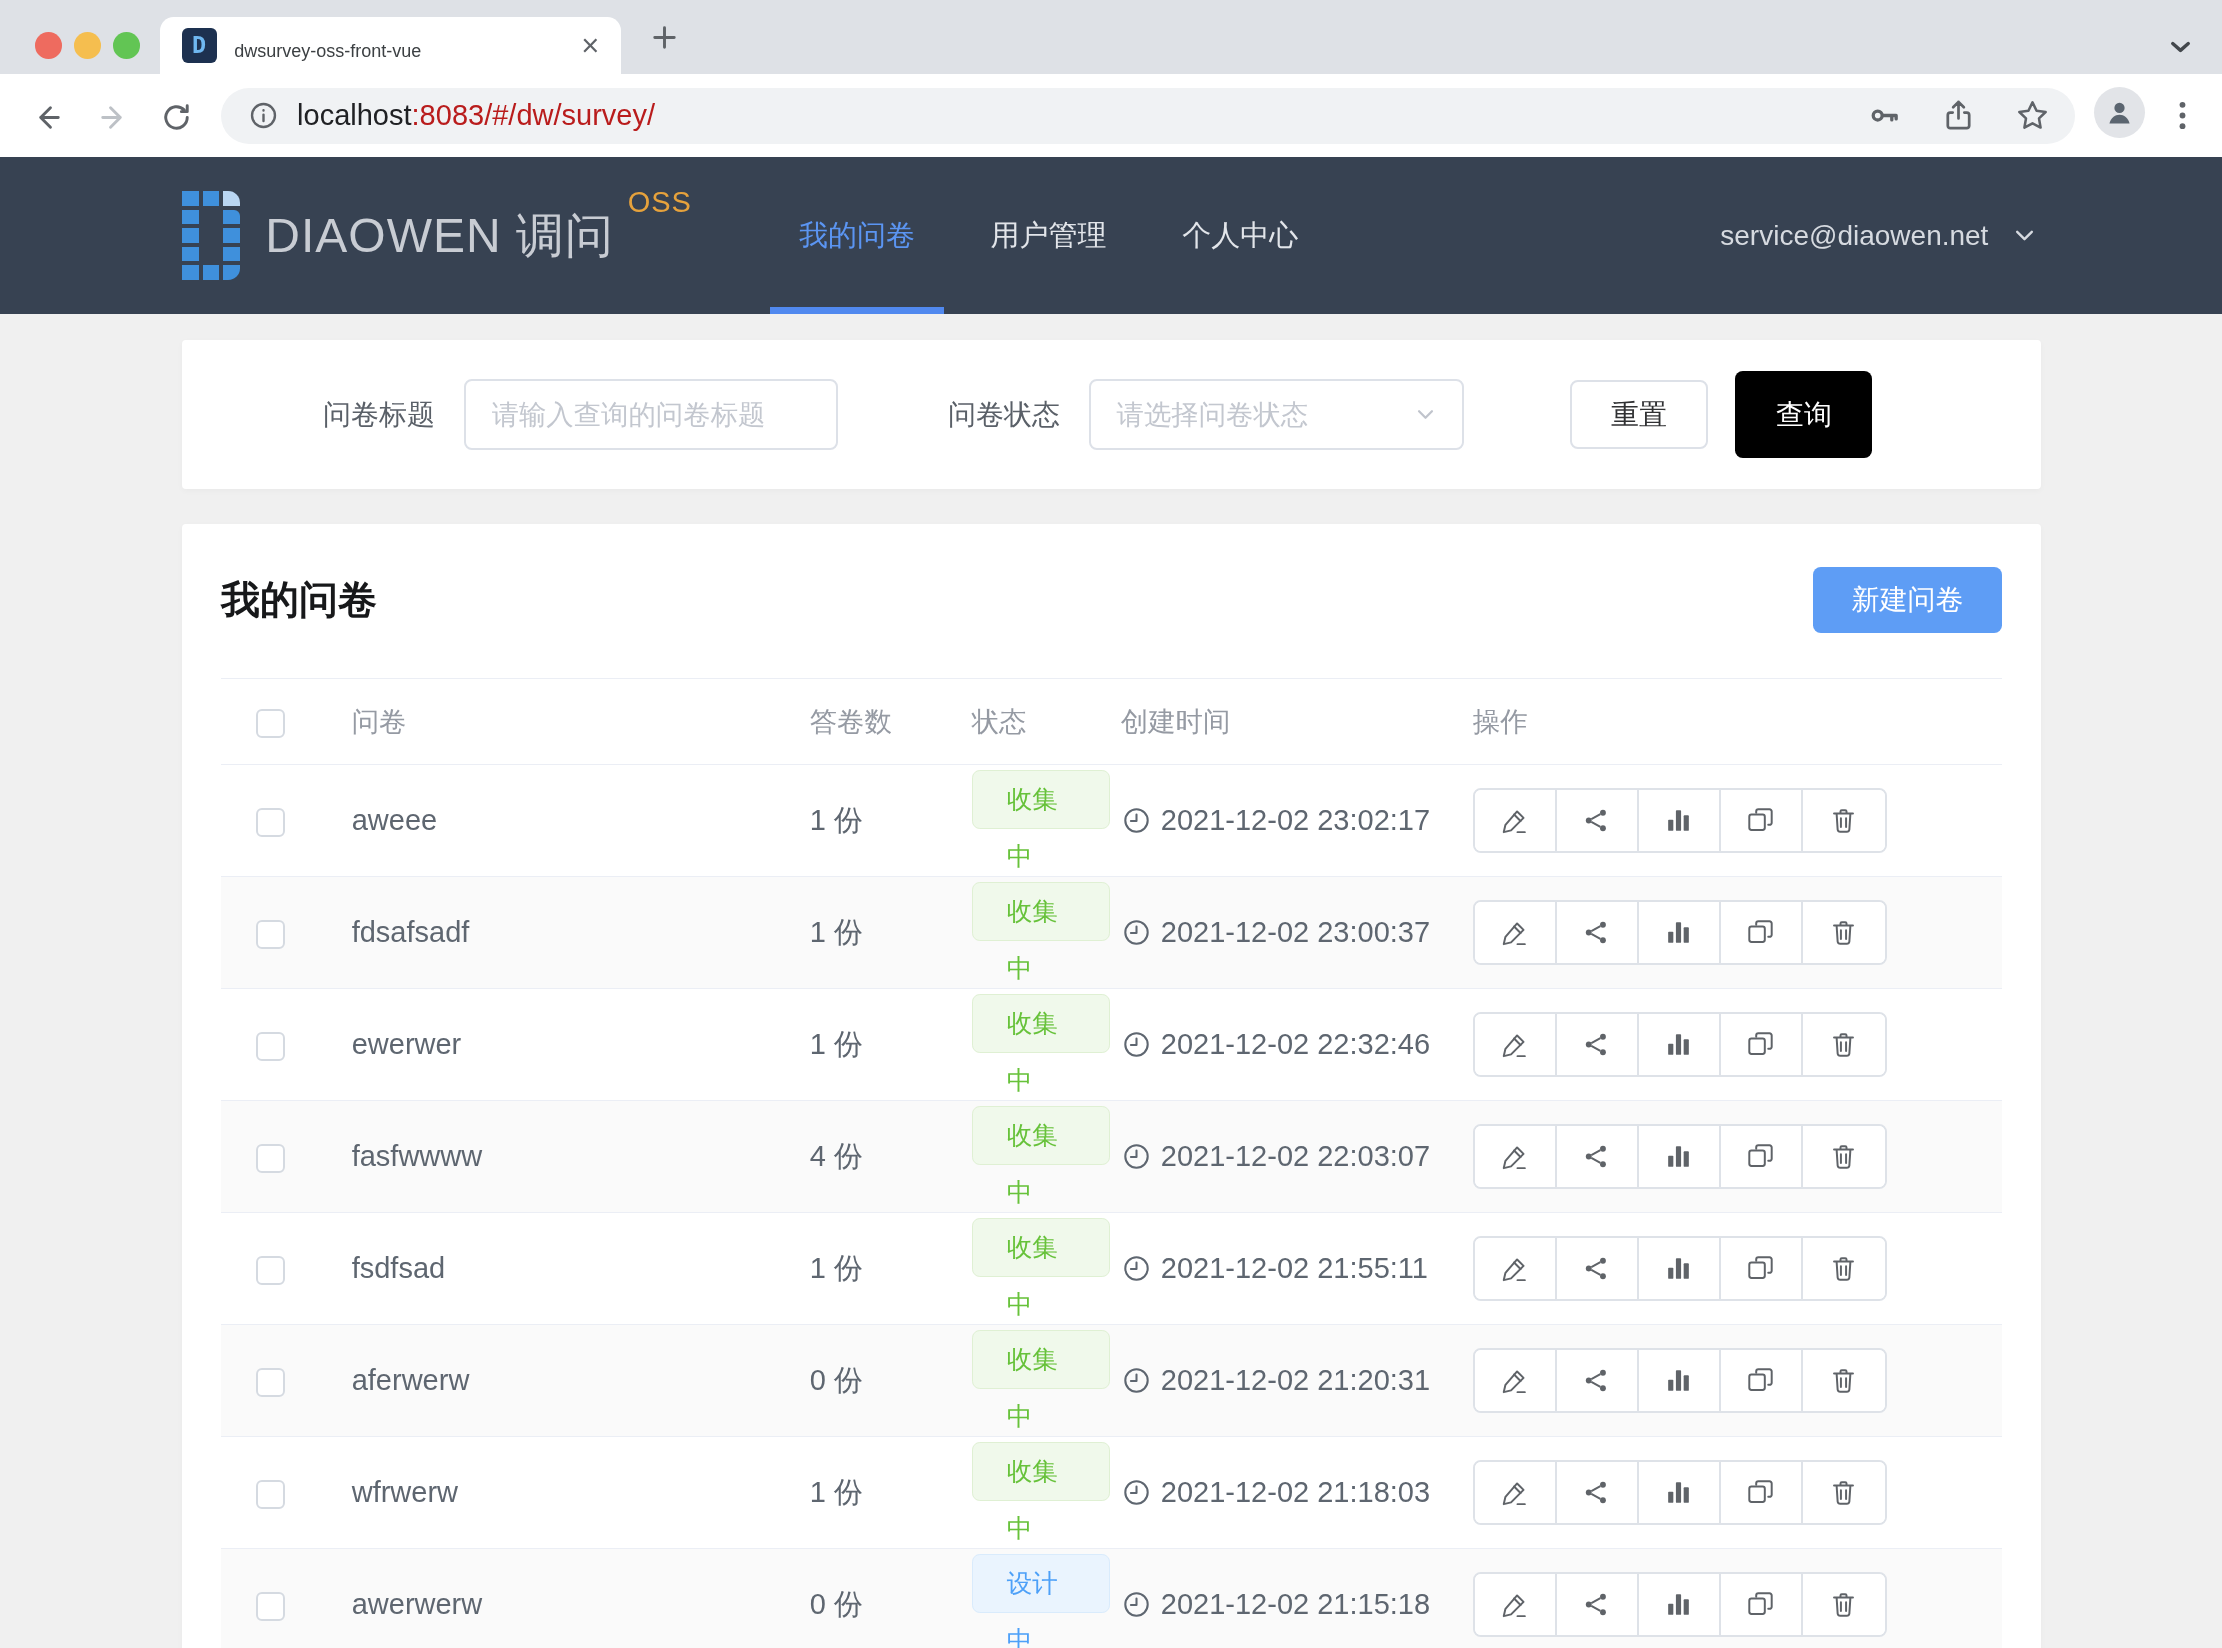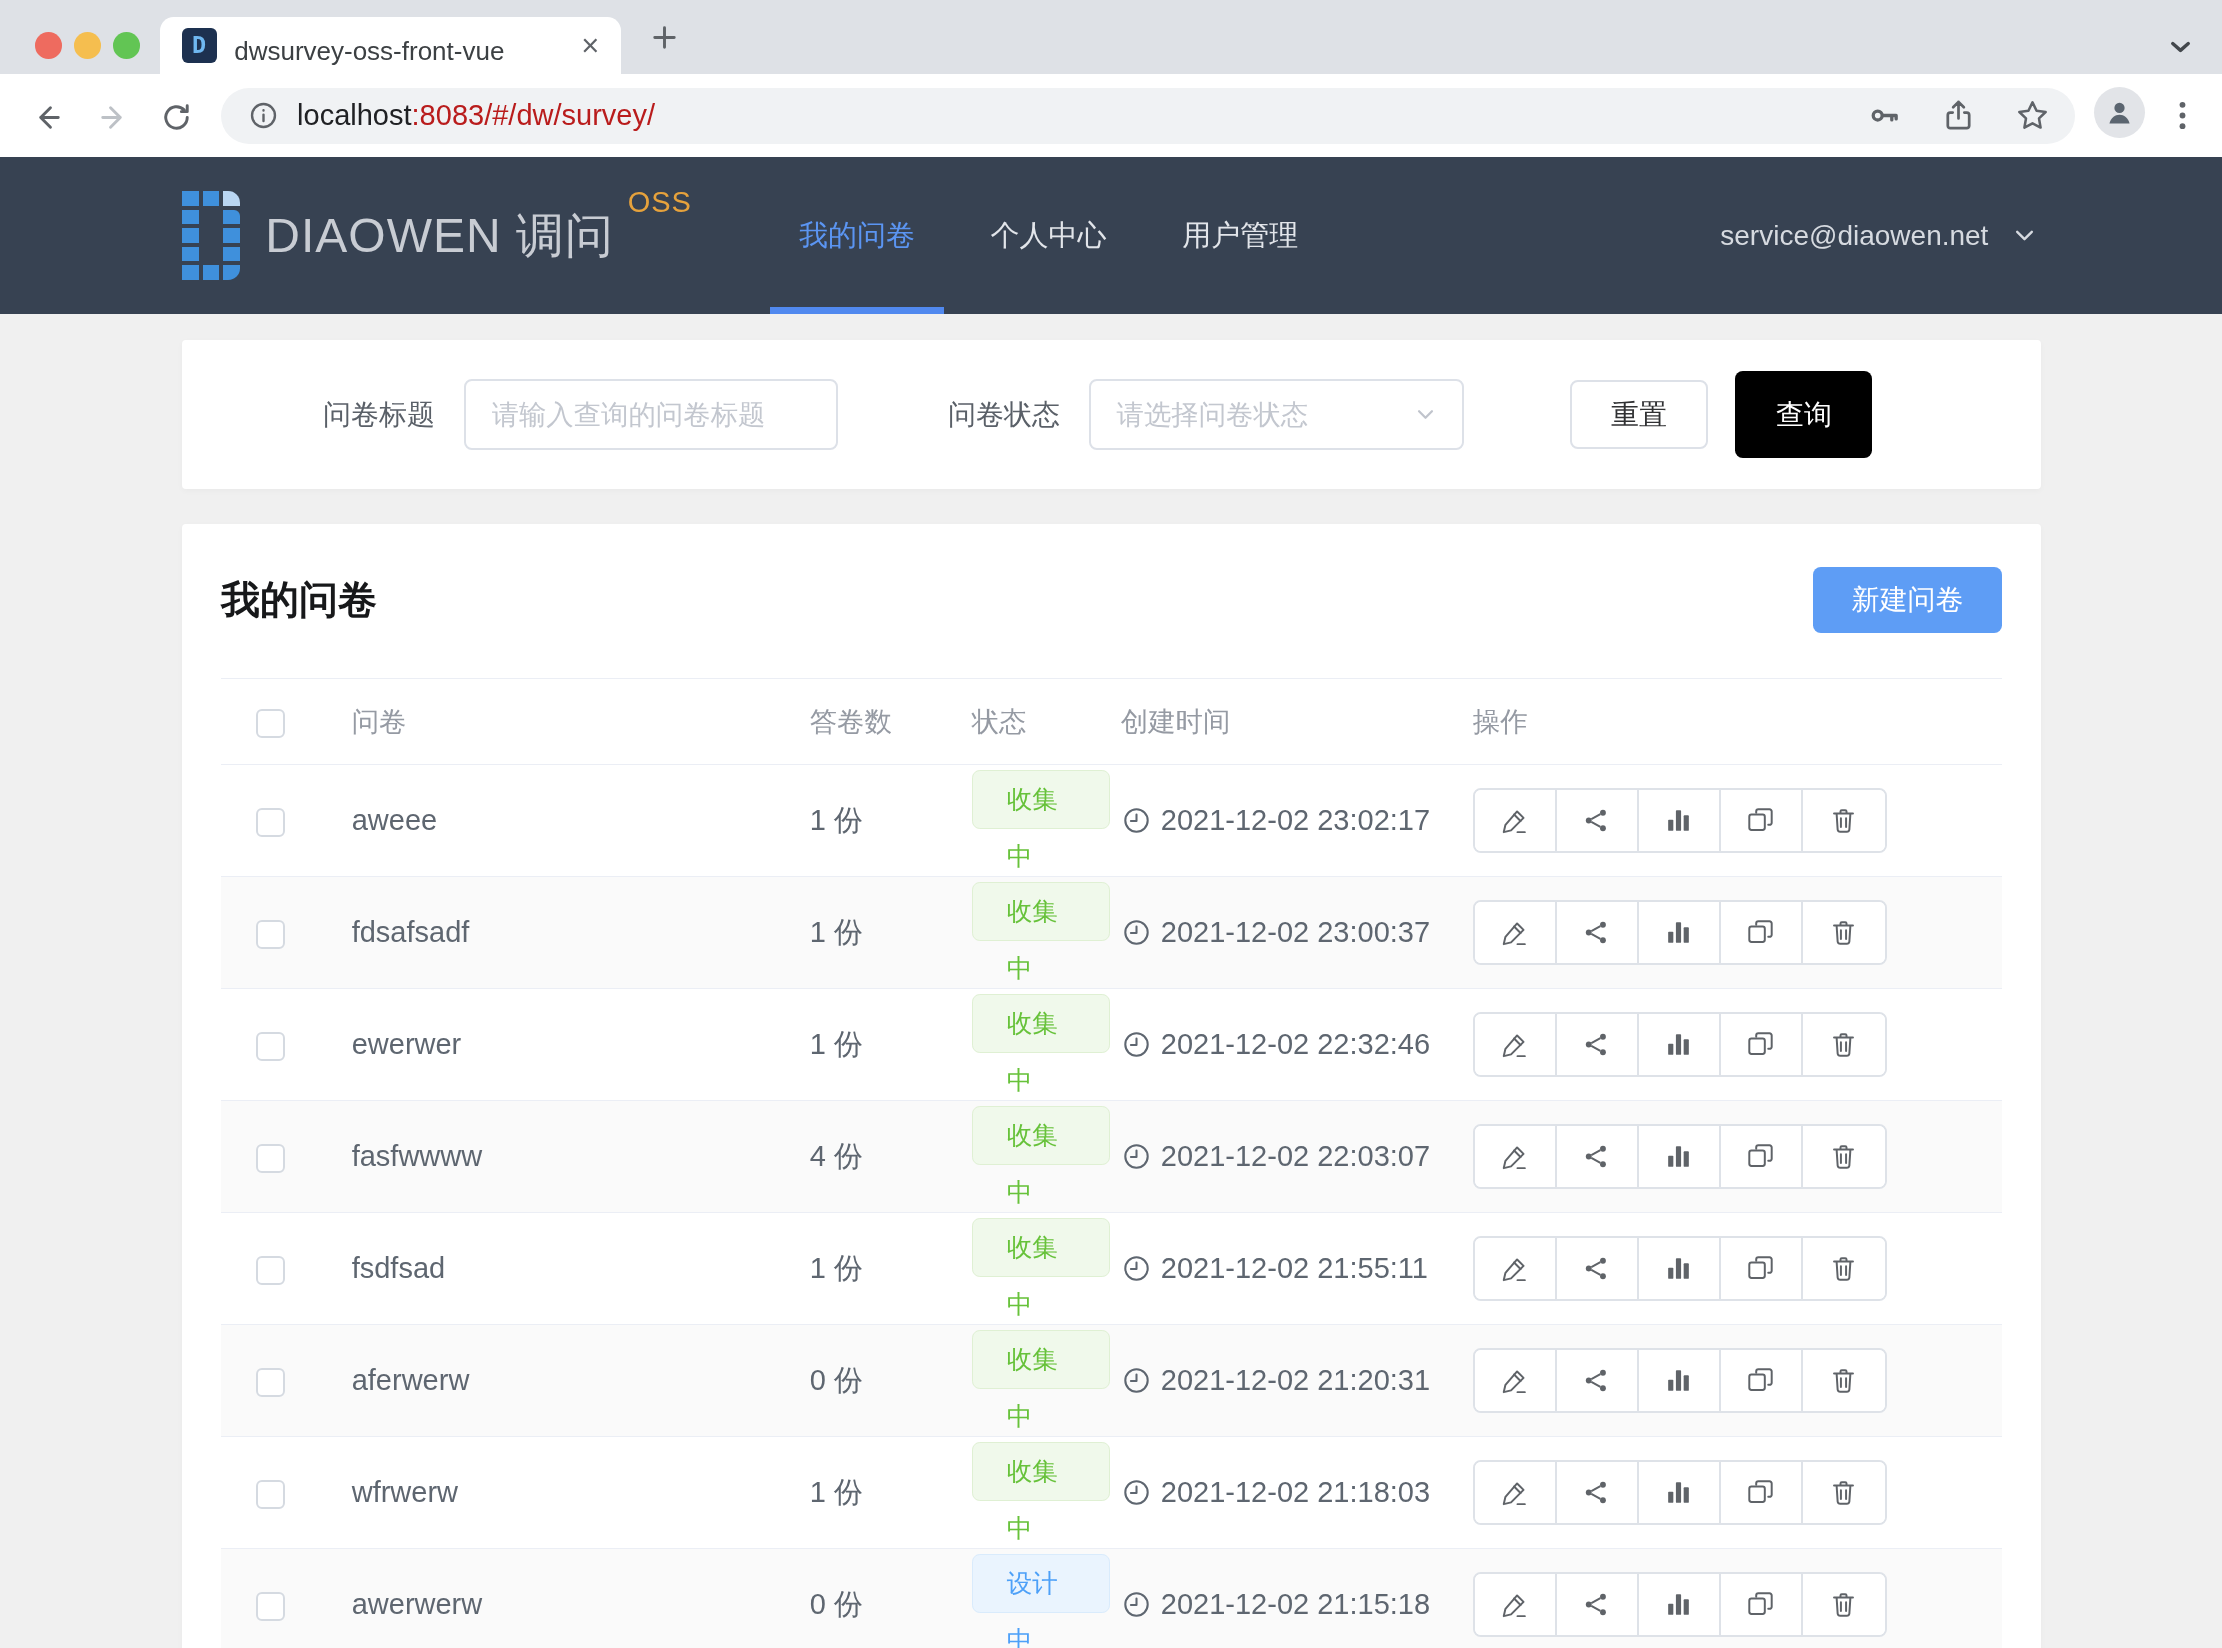--- a/index.html
+++ b/index.html
@@ -10,21 +10,21 @@
   
   .tabstrip { height:74px; background:#DEE1E6; position:relative; }
   .traffic { position:absolute; top:32px; left:35px; display:flex; gap:12.7px; }
   .light { width:26.5px; height:26.5px; border-radius:50%; }
   .light.red{ background:#EE6B5F; } .light.yellow{ background:#F5BE4F; } .light.green{ background:#62C554; }
   .tab { position:absolute; left:160px; top:16.7px; width:461px; height:57px; background:#fff;
          border-radius:13.7px 13.7px 0 0; display:flex; align-items:center; padding:0 21.6px; }
   .favicon { width:35px; height:35px; border-radius:5.9px; background:#1D3150; color:#6FB7F0;
              font-family:"DejaVu Sans Mono",monospace; font-weight:bold; font-size:23.5px;
              display:flex; align-items:center; justify-content:center; }
-  .tab-title { font-size:26px; color:#3C4043; margin-left:17.6px; flex:1; white-space:nowrap; overflow:hidden;margin-top:12px; }
+  .tab-title { font-size:18px; color:#3C4043; margin-left:17.6px; flex:1; white-space:nowrap; overflow:hidden;margin-top:12px; }
   .tab-close { font-size:31px; color:#5F6368; line-height:1; cursor:default; }
   .newtab { position:absolute; left:647px; top:19.6px; }
   .strip-chevron { position:absolute; right:25.5px; top:29px; }
 
   .urlrow { height:83px; background:#fff; position:relative; }
   .nav-ico { position:absolute; top:23.5px; }
   .urlpill { position:absolute; left:221px; top:13.7px; width:1854px; height:56px; border-radius:28px;
              background:#F0F2F4; display:flex; align-items:center; padding:0 25.5px; }
   .url-text { font-size:29px; margin-left:17.6px; flex:1; white-space:nowrap; }
   .url-host { color:#202124; } .url-rest { color:#b91c1c; }
@@ -195,22 +195,22 @@
         <i class="hole"></i>
         <i></i>
       <i></i>
         <i></i>
         <i class="br"></i>
     </span>
     <span class="brand">DIAOWEN 调问</span>
     <span class="oss">OSS</span>
     <div class="nav-links">
       <span class="nav-link active">我的问卷</span>
+      <span class="nav-link">用户管理</span>
       <span class="nav-link">个人中心</span>
-      <span class="nav-link">用户管理</span>
     </div>
     <div class="nav-user">
       <span>service@diaowen.net</span>
       <svg width="33" height="33" viewBox="0 0 36 36" fill="none" stroke="#D6DAE0" stroke-width="2.6" stroke-linecap="round" stroke-linejoin="round">
           <path d="M10 14l8 8 8-8"></path>
         </svg>
     </div>
   </div>
 </div>
 

